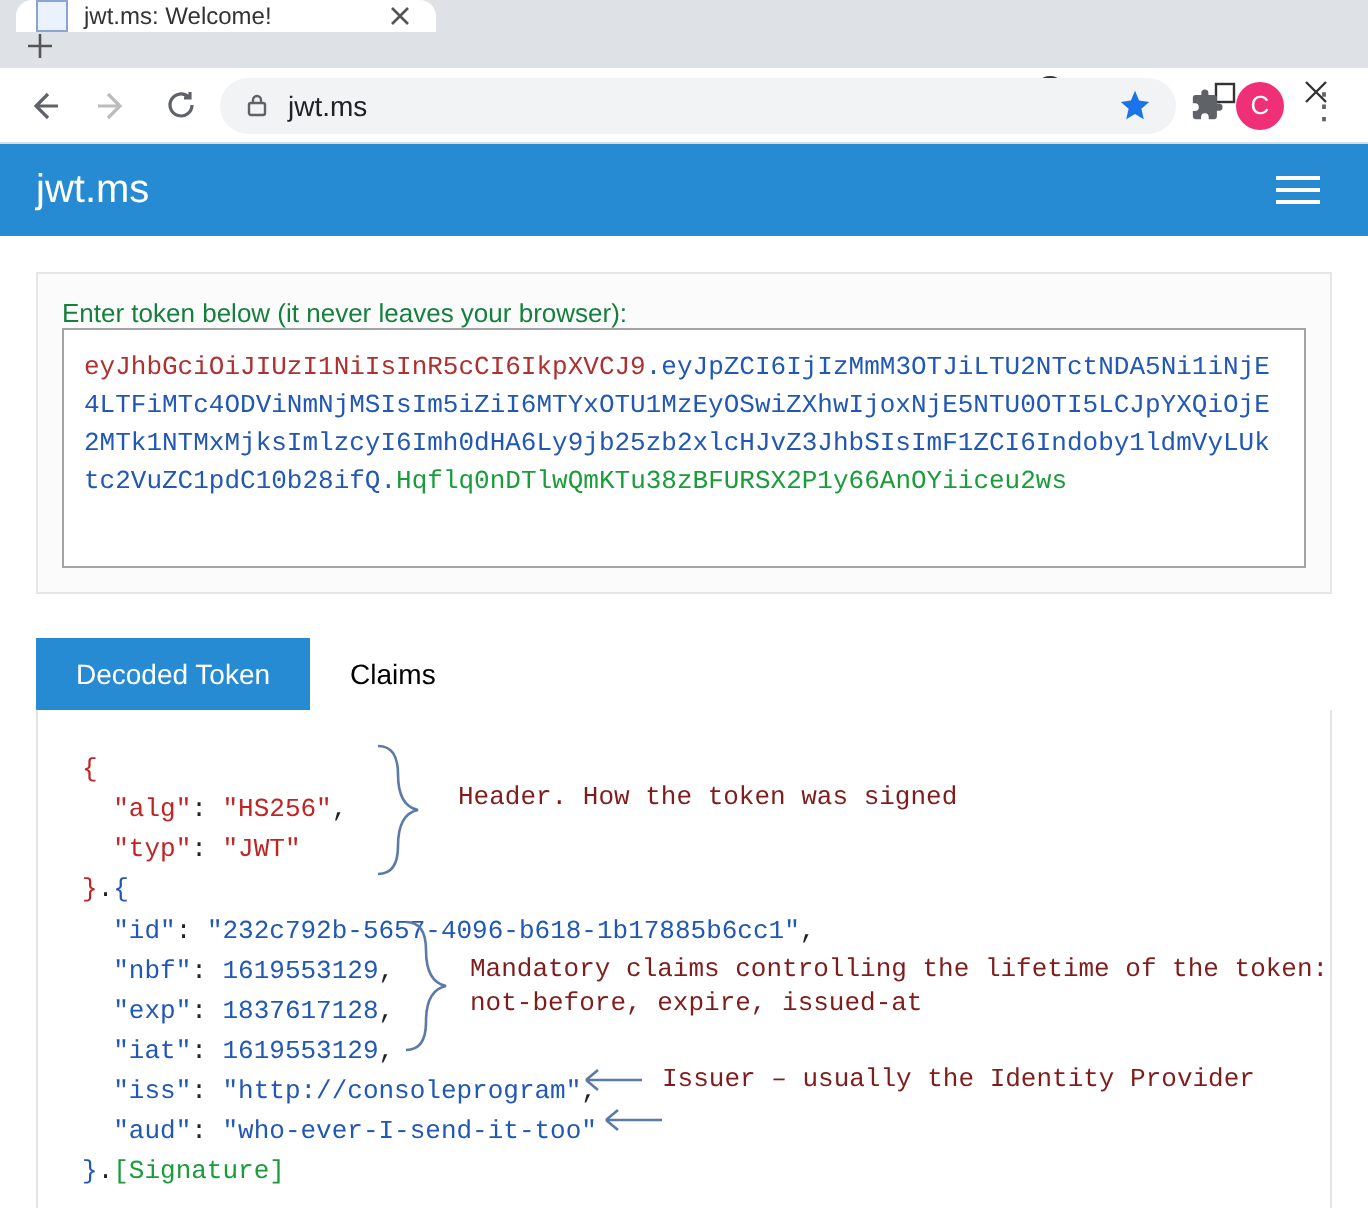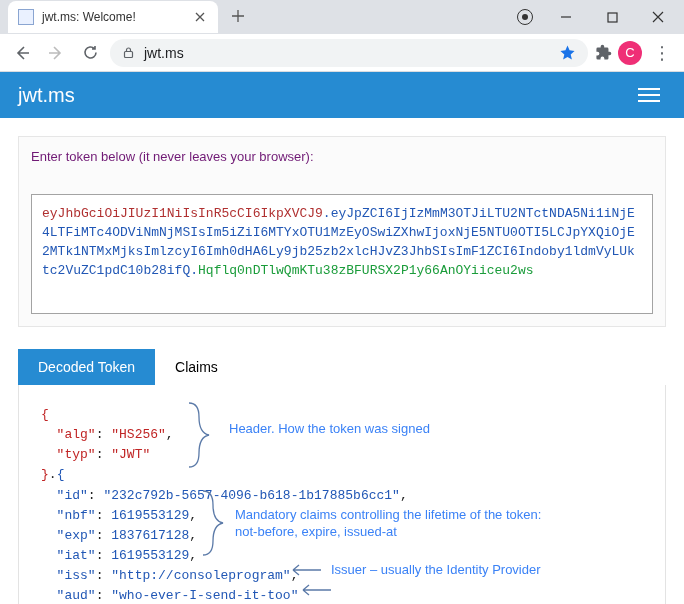--- a/index.html
+++ b/index.html
@@ -1,19 +1,19 @@
 <!DOCTYPE html>
 <html><head>
 <meta charset="utf-8">
 <style>
   * { box-sizing: border-box; margin: 0; padding: 0; }
   body { font-family: "Segoe UI", Arial, sans-serif; font-size: 13px; background: #fff; width: 684px; height: 604px; overflow: hidden; }
 
   
-  .titlebar { height: 34px; background: #dee1e6; display: flex; align-items: center; }
+  .titlebar { height: 34px; background: #dee1e6; display: flex; align-items: flex-start; flex-direction: column; }
   .tab { height: 32px; background: #fff; border-radius: 8px 8px 0 0; margin-left: 8px; display: flex; align-items: center; padding: 0 10px; min-width: 210px; position: relative; }
   .favicon { width: 16px; height: 16px; border: 1px solid #8aa5d1; background: #eaf1ff; margin-right: 8px; }
   .tab-title { font-size: 12px; color: #333; flex: 1; }
   .tab-close { width: 16px; height: 16px; display: flex; align-items: center; justify-content: center; color: #555; font-size: 14px; cursor: pointer; }
   .newtab { width: 28px; height: 28px; display: flex; align-items: center; justify-content: center; font-size: 18px; color: #555; cursor: pointer; margin-left: 6px; margin-bottom: 2px; }
   .winbtns { margin-left: auto; display: flex; align-items: center; height: 30px; padding-right: 4px; gap: 2px;}
   .winbtn { width: 44px; height: 28px; display: flex; align-items: center; justify-content: center; color: #333; background: transparent; }
   .toolbar { height: 38px; background: #fff; border-bottom: 1px solid #dadce0; display: flex; align-items: center; padding: 0 8px; gap: 6px; }
   .navarrow { width: 28px; height: 28px; display: flex; align-items: center; justify-content: center; color: #5f6368; }
   .navarrow.disabled { color: #bcbcbc; }
@@ -27,40 +27,40 @@
 
   
   .appbar { height: 46px; background: #268bd2; color: #fff; display: flex; align-items: center; padding: 0 18px; }
   .brand { font-size: 20px; font-weight: 400; }
   .hamburger { margin-left: auto; width: 28px; height: 28px; display: flex; flex-direction: column; justify-content: center; gap: 4px; cursor: pointer; }
   .hamburger div { height: 2px; background: #fff; width: 22px; }
 
   
   .content { padding: 18px; }
   .inputwrap { border: 1px solid #e6e6e6; background: #fbfbfb; padding: 12px; }
-  .inputlabel { font-size: 13px; color: #701a75; margin-bottom: 30px; }
+  .inputlabel { font-size: 13px; color: #15803d; margin-bottom: 0; }
   .tokenbox { background: #fff; border: 1px solid #a3a3a3; padding: 10px; font-family: "Consolas","Courier New",monospace; font-size: 13px; line-height: 1.45; word-break: break-all; min-height: 120px; }
   .tok-h { color: #b03030; }
   .tok-p { color: #2157b5; }
   .tok-s { color: #1a9c3a; }
   .tok-dot { color: #2157b5; }
 
   
   .tabstrip { display: flex; margin-top: 22px; }
   .tabbtn { padding: 10px 20px; font-size: 14px; cursor: pointer; color: #000000; background: #fff; border: none; }
   .tabbtn.active { background: #268bd2; color: #ffffff; }
   .panel { border: 1px solid #e3e3e3; border-top: none; padding: 20px 22px 30px 22px; font-family: "Consolas","Courier New",monospace; font-size: 13px; line-height: 1.55; position: relative; }
 
   .jline { white-space: pre; }
   .red { color: #c02424; }
   .blue { color: #2157b5; }
   .green { color: #1a9c3a; }
   .black { color: #222; }
 
-  .annot { position: absolute; font-family: Liberation Sans, sans-serif; font-size: 13px; color: #3b82f6; line-height: 1.3; }
+  .annot { position: absolute; font-family: Liberation Mono, monospace; font-size: 13px; color: #7f1d1d; line-height: 1.3; }
   .brace-svg { position: absolute; }
   .arrow-svg { position: absolute; }
 
   svg { display: block; }
 </style>
 </head>
 <body>
 
 <div class="titlebar">
   <div class="tab">

